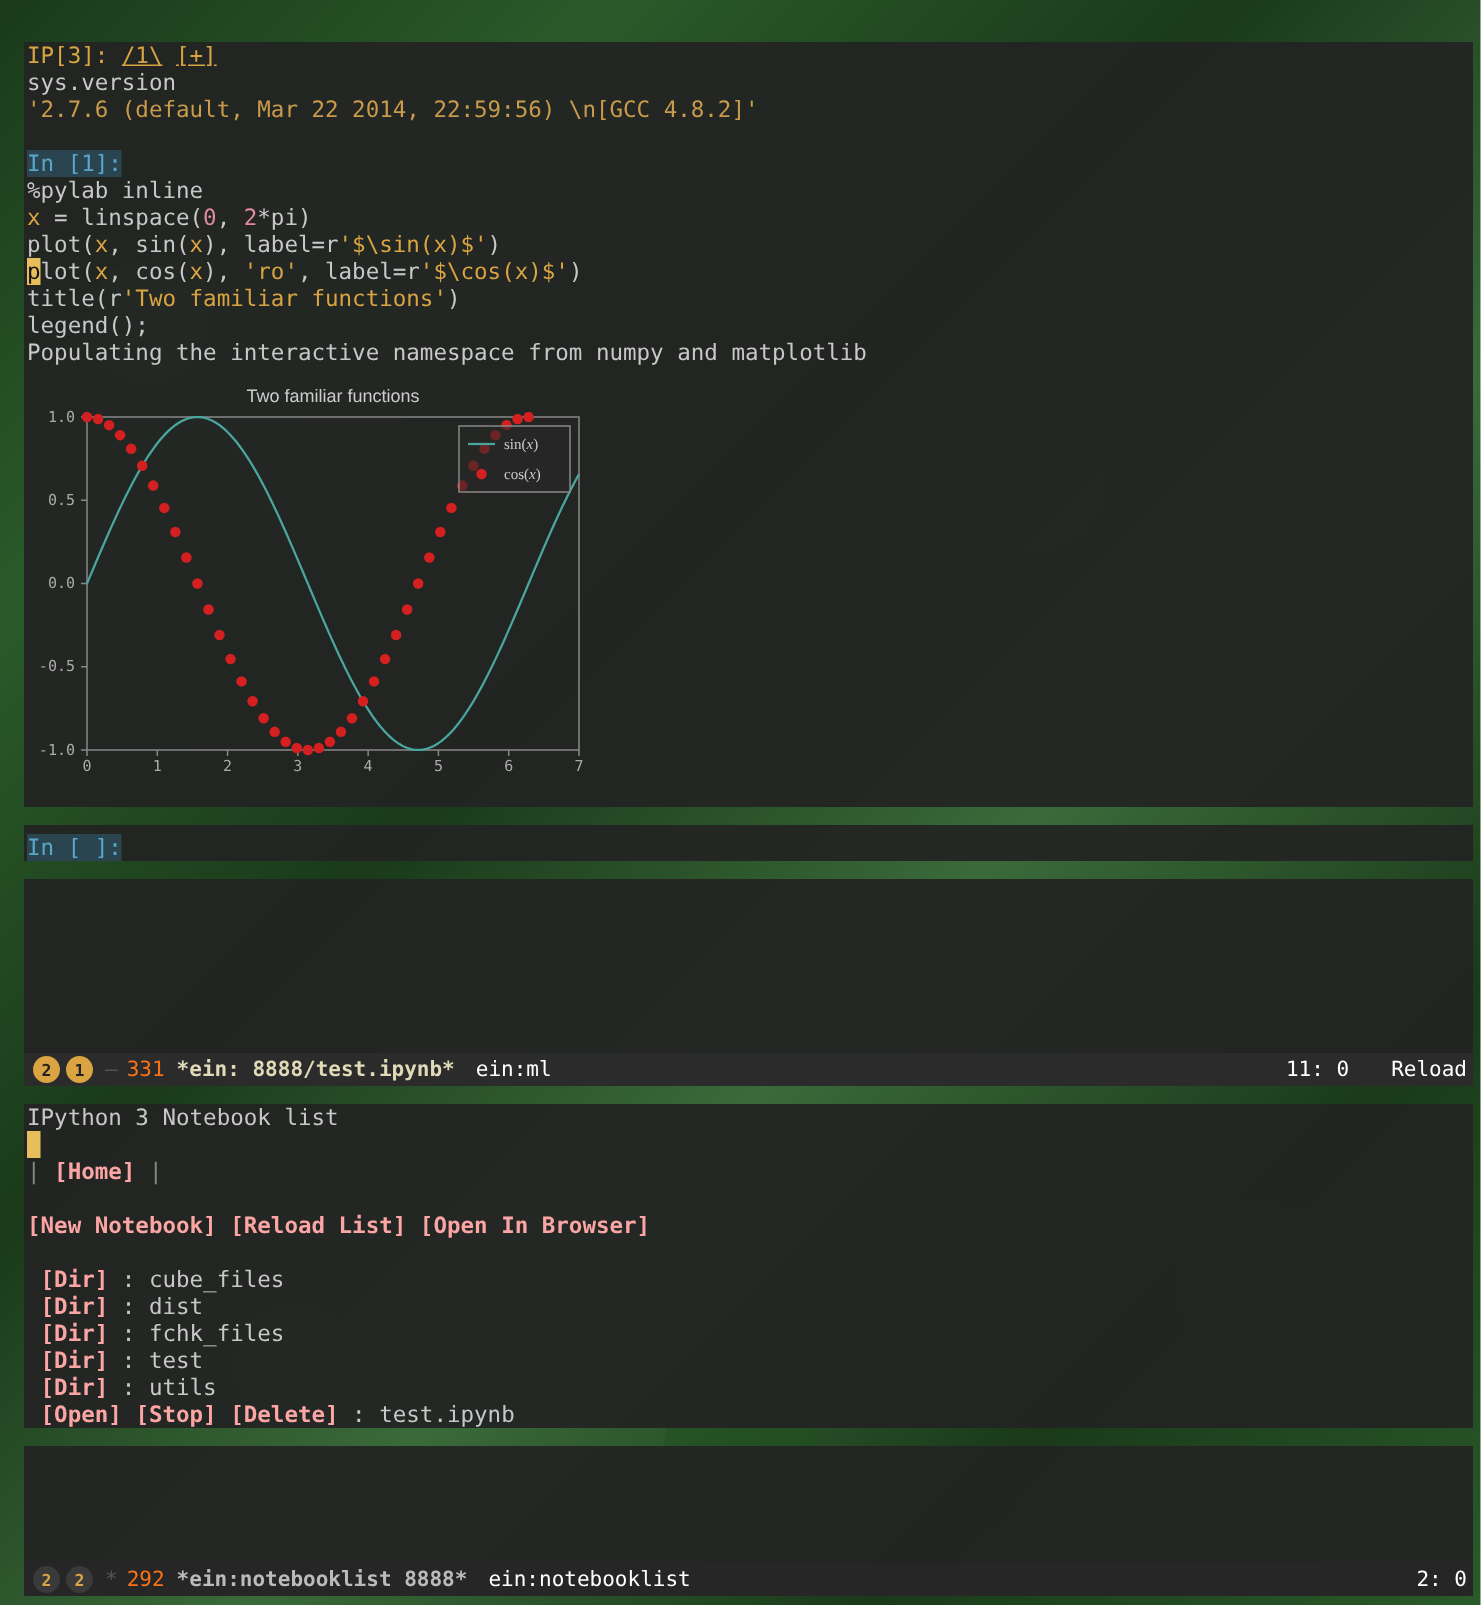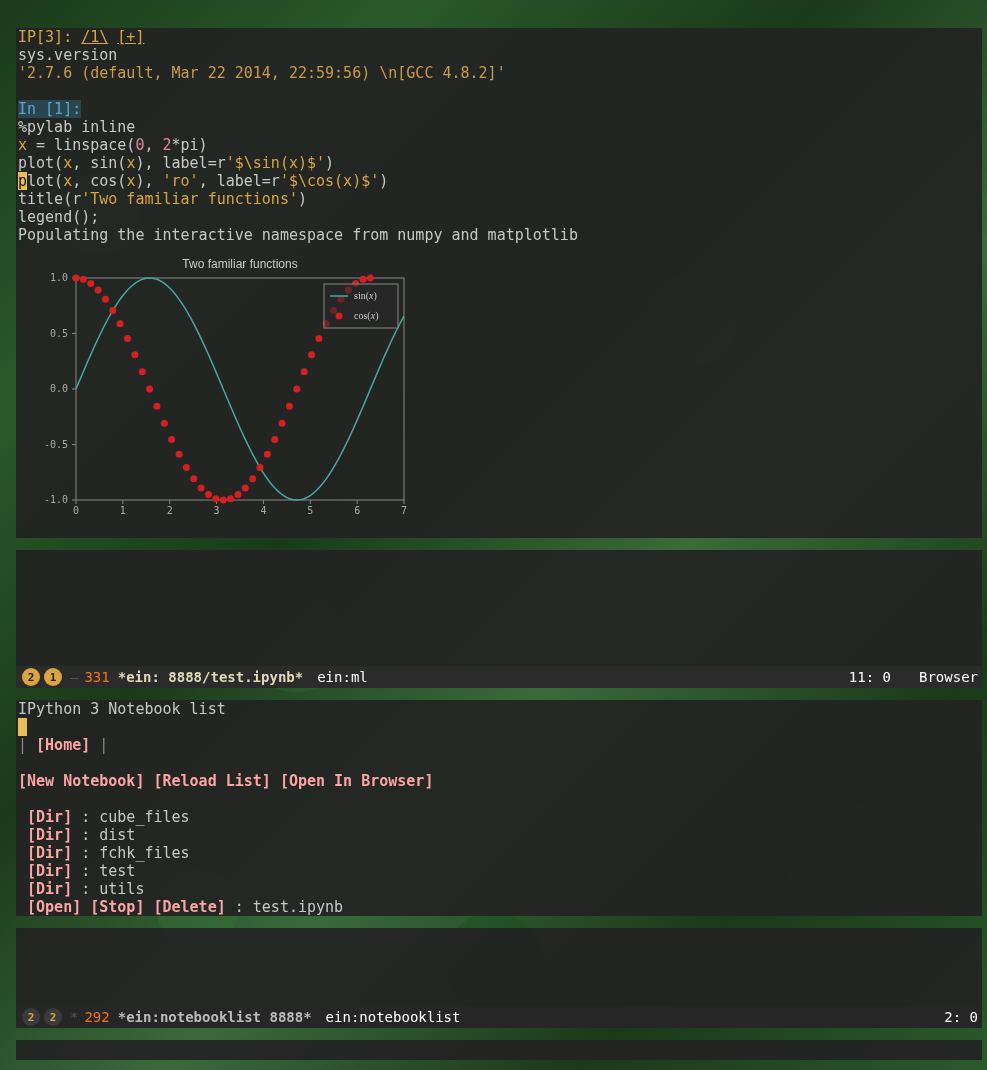--- a/index.html
+++ b/index.html
@@ -46,21 +46,21 @@
   .hdr-pipe { color: #888; }
   .prompt-bg { background:#2a4550; }
   .prompt { color:#5aa6c9; }
   .str { color:#c99b4a; }
   .str2 { color:#d9a441; }
   .var { color:#d9a441; }
   .num { color:#e08aa0; }
   .cursor { background:#e6be5a; color:#111; }
   .chart-wrap {
     background: rgba(35,35,35,0.92);
-    padding: 10px 0 10px 18px;
+    padding: 10px 0 10px 0;
   }
   .modeline {
     height: 22px;
     background: #2b2b2b;
     color: #777;
     display: flex;
     align-items: center;
     font-size: 14px;
     overflow:hidden;
   }
@@ -173,36 +173,38 @@
         <circle cx="329.04685714285716" cy="25.332" r="3.5" fill="#d42020"></circle>
         <circle cx="336.40342857142855" cy="24" r="3.5" fill="#d42020"></circle>
         <rect x="290" y="30" width="74" height="44" fill="rgba(40,40,40,0.6)" stroke="#888"></rect>
         <line x1="296" y1="42" x2="314" y2="42" stroke="#4aa7a0" stroke-width="1.5"></line>
         <text x="320" y="45" fill="#ccc" font-size="10" font-family="serif">sin(<tspan font-style="italic">x</tspan>)</text>
         <circle cx="305" cy="62" r="3.5" fill="#d42020"></circle>
         <text x="320" y="65" fill="#ccc" font-size="10" font-family="serif">cos(<tspan font-style="italic">x</tspan>)</text>
       </svg>
   </div>
 
+  <div class="pane" style="padding-top:6px;"><span class="prompt-bg"><span class="prompt">In [ ]:</span></span>
+</div>
   <div class="pane" style="height:116px;"></div>
 
   <div class="modeline">
     <span style="width:4px"></span>
     <span class="ml-badge ml-b1">2</span>
     <span class="ml-badge ml-b2b">1</span>
     <span class="ml-sep">—</span>
     <span class="ml-num">331</span>
     <span style="width:8px"></span>
     <span class="ml-file">*ein: 8888/test.ipynb*</span>
     <span style="width:14px"></span>
     <span class="ml-mode">ein:ml</span>
     <span class="ml-spacer"></span>
     <span class="ml-mode">11: 0</span>
     <span style="width:28px"></span>
-    <span class="ml-mode">Browser</span>
+    <span class="ml-mode">Reload</span>
     <span style="width:4px"></span>
   </div>
 
   <div class="pane nblist"><span>IPython 3 Notebook list</span>
 <span class="cursor"> </span>
 <span class="hdr-pipe">|</span> <span class="boxed">[Home]</span> <span class="hdr-pipe">|</span>
 
 <span class="boxed">[New Notebook]</span> <span class="boxed">[Reload List]</span> <span class="boxed">[Open In Browser]</span>
 
 <span id="nblist-rows"> <span class="boxed">[Dir]</span> : <span>cube_files</span>

